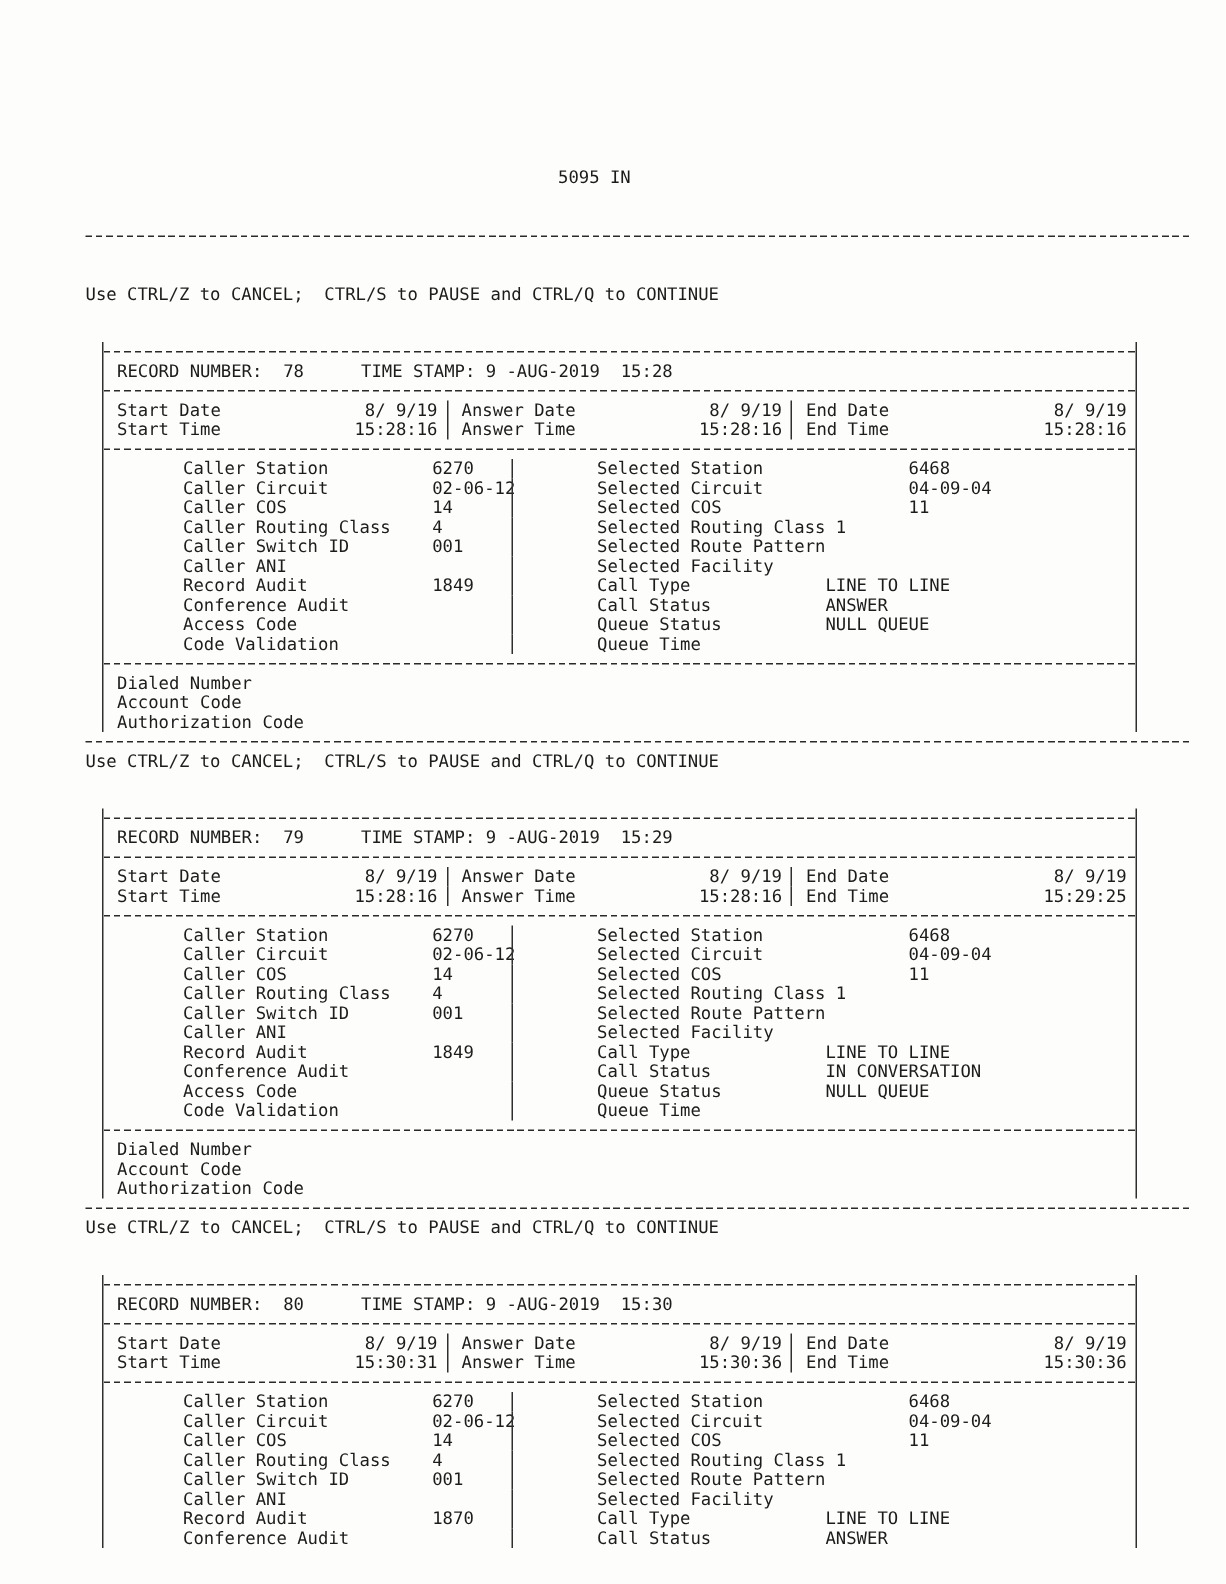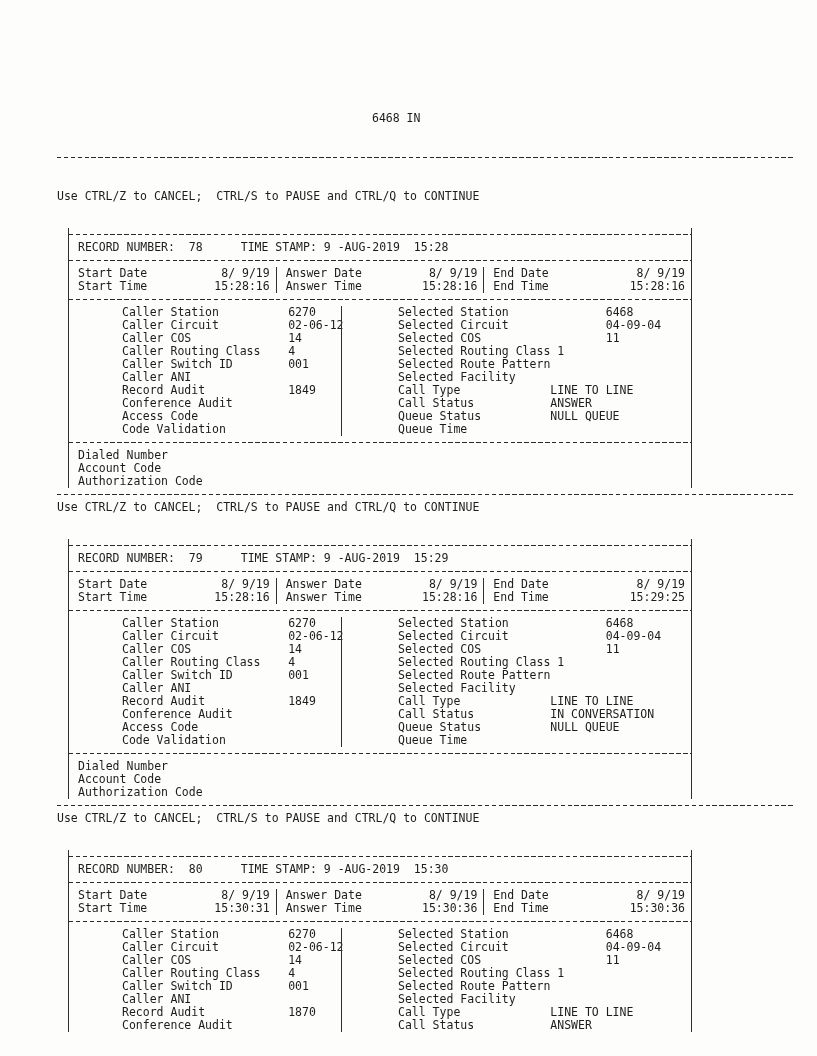--- a/index.html
+++ b/index.html
@@ -15,21 +15,21 @@
     overflow:hidden;
   }
   .doc { padding:86px 0 0 57px; width:795px; white-space:pre; }
   .title { margin-left:315px; height:13px; }
   .hr { height:13px; position:relative; }
   .hr::after {
     content:""; position:absolute; left:0; top:6px; width:100%; height:1.4px;
     background:repeating-linear-gradient(90deg,#2a2a2a 0 4.4px,transparent 4.4px 6.9px);
   }
   .hint { height:13px; }
-  .record { width:624px; margin-left:11px; margin-top:25px; }
+  .record { width:690px; margin-left:11px; margin-top:25px; }
   .box { border-left:1.2px solid #2f2f2f; border-right:1.2px solid #2f2f2f; }
   .row { height:13px; }
   .header-row { padding-left:9px; }
   .rn-value { margin-left:2ch; }
   .ts-label { margin-left:5.5ch; }
   .ts-value { margin-left:1ch; }
   .date-row { display:flex; }
   .date-cell { flex:1 1 0; display:flex; padding:0 6px 0 9px; height:13px; }
   .date-cell .d-value { margin-left:auto; }
   .bl { border-left:1.2px solid #2f2f2f; }
@@ -39,18 +39,18 @@
   .cell.selected { flex:1 1 0; padding-left:12px; }
   .f-label { display:inline-block;margin-left:44px; }
   .footer-row { padding-left:9px; }
   .hr.full-after { margin-left:-11px; width:738px; }
 </style>
 </head>
 <body>
 
 <div class="page">
   <div class="doc">
-    <div class="title">6468 IN</div>
+    <div class="title">5095 IN</div>
     <div class="hr"></div>
     <div id="records"><div class="hint">Use CTRL/Z to CANCEL;  CTRL/S to PAUSE and CTRL/Q to CONTINUE</div><section class="record"><div class="box"><div class="hr"></div><div class="row header-row"><span class="rn-label">RECORD NUMBER:</span><span class="rn-value">78</span><span class="ts-label">TIME STAMP:</span><span class="ts-value">9 -AUG-2019  15:28</span></div><div class="hr"></div><div class="row date-row"><div class="date-cell"><span class="d-label">Start Date</span><span class="d-value">8/ 9/19</span></div><div class="date-cell bl"><span class="d-label">Answer Date</span><span class="d-value">8/ 9/19</span></div><div class="date-cell bl"><span class="d-label">End Date</span><span class="d-value">8/ 9/19</span></div></div><div class="row date-row"><div class="date-cell"><span class="d-label">Start Time</span><span class="d-value">15:28:16</span></div><div class="date-cell bl"><span class="d-label">Answer Time</span><span class="d-value">15:28:16</span></div><div class="date-cell bl"><span class="d-label">End Time</span><span class="d-value">15:28:16</span></div></div><div class="hr"></div><div class="row field-row"><div class="cell caller"><span class="f-label" style="width: 24ch;">Caller Station</span><span class="f-value">6270</span></div><div class="cell selected bl"><span class="f-label" style="width: 30ch;">Selected Station</span><span class="f-value">6468</span></div></div><div class="row field-row"><div class="cell caller"><span class="f-label" style="width: 24ch;">Caller Circuit</span><span class="f-value">02-06-12</span></div><div class="cell selected bl"><span class="f-label" style="width: 30ch;">Selected Circuit</span><span class="f-value">04-09-04</span></div></div><div class="row field-row"><div class="cell caller"><span class="f-label" style="width: 24ch;">Caller COS</span><span class="f-value">14</span></div><div class="cell selected bl"><span class="f-label" style="width: 30ch;">Selected COS</span><span class="f-value">11</span></div></div><div class="row field-row"><div class="cell caller"><span class="f-label" style="width: 24ch;">Caller Routing Class</span><span class="f-value">4</span></div><div class="cell selected bl"><span class="f-label" style="width: 23ch;">Selected Routing Class</span><span class="f-value">1</span></div></div><div class="row field-row"><div class="cell caller"><span class="f-label" style="width: 24ch;">Caller Switch ID</span><span class="f-value">001</span></div><div class="cell selected bl"><span class="f-label" style="width: 22ch;">Selected Route Pattern</span><span class="f-value"></span></div></div><div class="row field-row"><div class="cell caller"><span class="f-label" style="width: 24ch;">Caller ANI</span><span class="f-value"></span></div><div class="cell selected bl"><span class="f-label" style="width: 22ch;">Selected Facility</span><span class="f-value"></span></div></div><div class="row field-row"><div class="cell caller"><span class="f-label" style="width: 24ch;">Record Audit</span><span class="f-value">1849</span></div><div class="cell selected bl"><span class="f-label" style="width: 22ch;">Call Type</span><span class="f-value">LINE TO LINE</span></div></div><div class="row field-row"><div class="cell caller"><span class="f-label" style="width: 24ch;">Conference Audit</span><span class="f-value"></span></div><div class="cell selected bl"><span class="f-label" style="width: 22ch;">Call Status</span><span class="f-value">ANSWER</span></div></div><div class="row field-row"><div class="cell caller"><span class="f-label" style="width: 24ch;">Access Code</span><span class="f-value"></span></div><div class="cell selected bl"><span class="f-label" style="width: 22ch;">Queue Status</span><span class="f-value">NULL QUEUE</span></div></div><div class="row field-row"><div class="cell caller"><span class="f-label" style="width: 24ch;">Code Validation</span><span class="f-value"></span></div><div class="cell selected bl"><span class="f-label" style="width: 22ch;">Queue Time</span><span class="f-value"></span></div></div><div class="hr"></div><div class="row footer-row">Dialed Number</div><div class="row footer-row">Account Code</div><div class="row footer-row">Authorization Code</div></div><div class="hr full-after"></div></section><div class="hint">Use CTRL/Z to CANCEL;  CTRL/S to PAUSE and CTRL/Q to CONTINUE</div><section class="record"><div class="box"><div class="hr"></div><div class="row header-row"><span class="rn-label">RECORD NUMBER:</span><span class="rn-value">79</span><span class="ts-label">TIME STAMP:</span><span class="ts-value">9 -AUG-2019  15:29</span></div><div class="hr"></div><div class="row date-row"><div class="date-cell"><span class="d-label">Start Date</span><span class="d-value">8/ 9/19</span></div><div class="date-cell bl"><span class="d-label">Answer Date</span><span class="d-value">8/ 9/19</span></div><div class="date-cell bl"><span class="d-label">End Date</span><span class="d-value">8/ 9/19</span></div></div><div class="row date-row"><div class="date-cell"><span class="d-label">Start Time</span><span class="d-value">15:28:16</span></div><div class="date-cell bl"><span class="d-label">Answer Time</span><span class="d-value">15:28:16</span></div><div class="date-cell bl"><span class="d-label">End Time</span><span class="d-value">15:29:25</span></div></div><div class="hr"></div><div class="row field-row"><div class="cell caller"><span class="f-label" style="width: 24ch;">Caller Station</span><span class="f-value">6270</span></div><div class="cell selected bl"><span class="f-label" style="width: 30ch;">Selected Station</span><span class="f-value">6468</span></div></div><div class="row field-row"><div class="cell caller"><span class="f-label" style="width: 24ch;">Caller Circuit</span><span class="f-value">02-06-12</span></div><div class="cell selected bl"><span class="f-label" style="width: 30ch;">Selected Circuit</span><span class="f-value">04-09-04</span></div></div><div class="row field-row"><div class="cell caller"><span class="f-label" style="width: 24ch;">Caller COS</span><span class="f-value">14</span></div><div class="cell selected bl"><span class="f-label" style="width: 30ch;">Selected COS</span><span class="f-value">11</span></div></div><div class="row field-row"><div class="cell caller"><span class="f-label" style="width: 24ch;">Caller Routing Class</span><span class="f-value">4</span></div><div class="cell selected bl"><span class="f-label" style="width: 23ch;">Selected Routing Class</span><span class="f-value">1</span></div></div><div class="row field-row"><div class="cell caller"><span class="f-label" style="width: 24ch;">Caller Switch ID</span><span class="f-value">001</span></div><div class="cell selected bl"><span class="f-label" style="width: 22ch;">Selected Route Pattern</span><span class="f-value"></span></div></div><div class="row field-row"><div class="cell caller"><span class="f-label" style="width: 24ch;">Caller ANI</span><span class="f-value"></span></div><div class="cell selected bl"><span class="f-label" style="width: 22ch;">Selected Facility</span><span class="f-value"></span></div></div><div class="row field-row"><div class="cell caller"><span class="f-label" style="width: 24ch;">Record Audit</span><span class="f-value">1849</span></div><div class="cell selected bl"><span class="f-label" style="width: 22ch;">Call Type</span><span class="f-value">LINE TO LINE</span></div></div><div class="row field-row"><div class="cell caller"><span class="f-label" style="width: 24ch;">Conference Audit</span><span class="f-value"></span></div><div class="cell selected bl"><span class="f-label" style="width: 22ch;">Call Status</span><span class="f-value">IN CONVERSATION</span></div></div><div class="row field-row"><div class="cell caller"><span class="f-label" style="width: 24ch;">Access Code</span><span class="f-value"></span></div><div class="cell selected bl"><span class="f-label" style="width: 22ch;">Queue Status</span><span class="f-value">NULL QUEUE</span></div></div><div class="row field-row"><div class="cell caller"><span class="f-label" style="width: 24ch;">Code Validation</span><span class="f-value"></span></div><div class="cell selected bl"><span class="f-label" style="width: 22ch;">Queue Time</span><span class="f-value"></span></div></div><div class="hr"></div><div class="row footer-row">Dialed Number</div><div class="row footer-row">Account Code</div><div class="row footer-row">Authorization Code</div></div><div class="hr full-after"></div></section><div class="hint">Use CTRL/Z to CANCEL;  CTRL/S to PAUSE and CTRL/Q to CONTINUE</div><section class="record"><div class="box"><div class="hr"></div><div class="row header-row"><span class="rn-label">RECORD NUMBER:</span><span class="rn-value">80</span><span class="ts-label">TIME STAMP:</span><span class="ts-value">9 -AUG-2019  15:30</span></div><div class="hr"></div><div class="row date-row"><div class="date-cell"><span class="d-label">Start Date</span><span class="d-value">8/ 9/19</span></div><div class="date-cell bl"><span class="d-label">Answer Date</span><span class="d-value">8/ 9/19</span></div><div class="date-cell bl"><span class="d-label">End Date</span><span class="d-value">8/ 9/19</span></div></div><div class="row date-row"><div class="date-cell"><span class="d-label">Start Time</span><span class="d-value">15:30:31</span></div><div class="date-cell bl"><span class="d-label">Answer Time</span><span class="d-value">15:30:36</span></div><div class="date-cell bl"><span class="d-label">End Time</span><span class="d-value">15:30:36</span></div></div><div class="hr"></div><div class="row field-row"><div class="cell caller"><span class="f-label" style="width: 24ch;">Caller Station</span><span class="f-value">6270</span></div><div class="cell selected bl"><span class="f-label" style="width: 30ch;">Selected Station</span><span class="f-value">6468</span></div></div><div class="row field-row"><div class="cell caller"><span class="f-label" style="width: 24ch;">Caller Circuit</span><span class="f-value">02-06-12</span></div><div class="cell selected bl"><span class="f-label" style="width: 30ch;">Selected Circuit</span><span class="f-value">04-09-04</span></div></div><div class="row field-row"><div class="cell caller"><span class="f-label" style="width: 24ch;">Caller COS</span><span class="f-value">14</span></div><div class="cell selected bl"><span class="f-label" style="width: 30ch;">Selected COS</span><span class="f-value">11</span></div></div><div class="row field-row"><div class="cell caller"><span class="f-label" style="width: 24ch;">Caller Routing Class</span><span class="f-value">4</span></div><div class="cell selected bl"><span class="f-label" style="width: 23ch;">Selected Routing Class</span><span class="f-value">1</span></div></div><div class="row field-row"><div class="cell caller"><span class="f-label" style="width: 24ch;">Caller Switch ID</span><span class="f-value">001</span></div><div class="cell selected bl"><span class="f-label" style="width: 22ch;">Selected Route Pattern</span><span class="f-value"></span></div></div><div class="row field-row"><div class="cell caller"><span class="f-label" style="width: 24ch;">Caller ANI</span><span class="f-value"></span></div><div class="cell selected bl"><span class="f-label" style="width: 22ch;">Selected Facility</span><span class="f-value"></span></div></div><div class="row field-row"><div class="cell caller"><span class="f-label" style="width: 24ch;">Record Audit</span><span class="f-value">1870</span></div><div class="cell selected bl"><span class="f-label" style="width: 22ch;">Call Type</span><span class="f-value">LINE TO LINE</span></div></div><div class="row field-row"><div class="cell caller"><span class="f-label" style="width: 24ch;">Conference Audit</span><span class="f-value"></span></div><div class="cell selected bl"><span class="f-label" style="width: 22ch;">Call Status</span><span class="f-value">ANSWER</span></div></div></div></section></div>
     
   </div>
 </div>
 
 </body></html>

